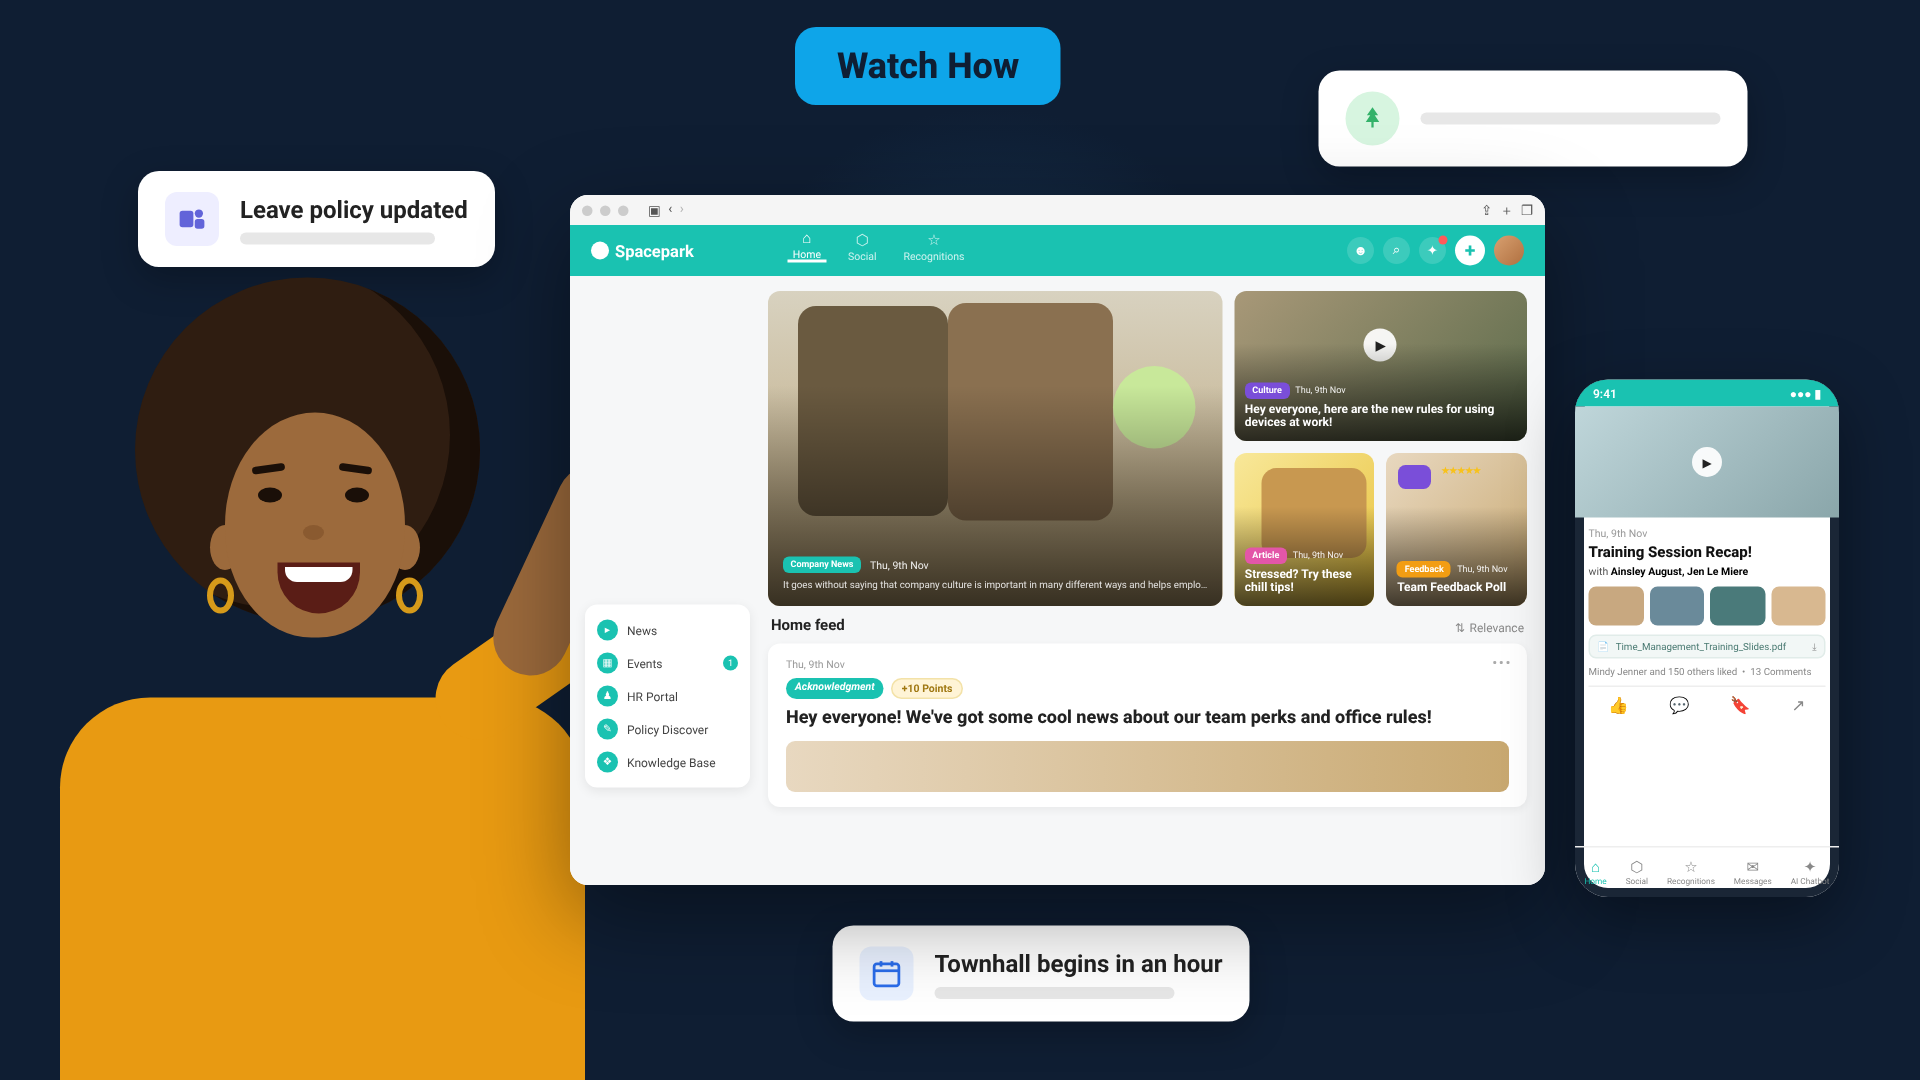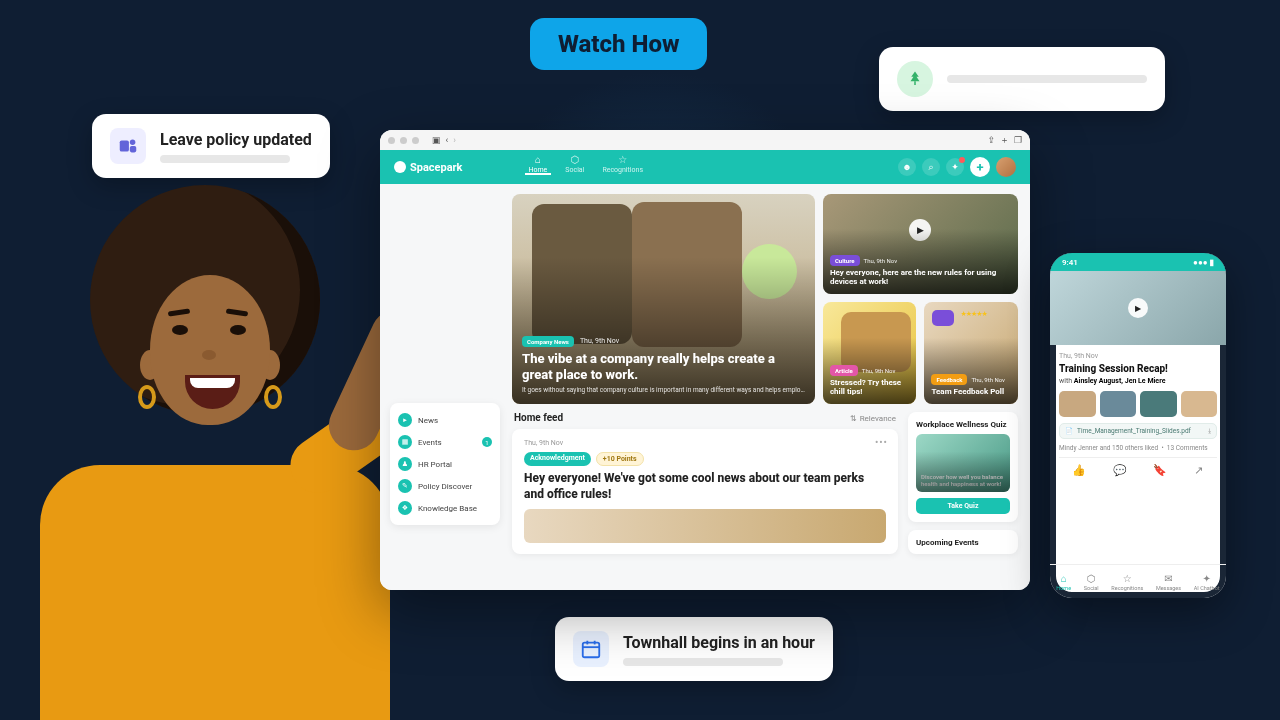--- a/index.html
+++ b/index.html
@@ -90,21 +90,21 @@
   .feed-head{display:flex;align-items:flex-end;gap:10px;padding:0 2px;}
   .feed-head .lbl{font-weight:700;font-size:10px;color:#222;}
   .feed-head .spacer{flex:1;}
   .feed-head .sort{font-size:8px;color:#888;cursor:pointer;display:flex;align-items:center;gap:3px;}
   .feed-body{display:flex;gap:10px;}
   .post{flex:1;background:#fff;border-radius:8px;padding:10px 12px;box-shadow:0 2px 6px rgba(0,0,0,.06);position:relative;}
   .post .dots{position:absolute;right:10px;top:8px;color:#aaa;font-size:10px;cursor:pointer;letter-spacing:1px;}
   .post .date{font-size:7px;color:#999;}
   .post .chips{display:flex;gap:5px;margin:5px 0;}
   .chip{font-size:7px;font-weight:700;padding:2px 6px;border-radius:10px;}
-  .chip.ack{background:#1ac2b1;color:#fff;}
+  .chip.ack{background:#1ac2b1;color:#fff;font-style:italic;}
   .chip.pts{background:#fff4d6;color:#a07812;border:1px solid #f3e2a8;}
   .post .hl{font-weight:800;font-size:12px;color:#222;line-height:1.3;margin-bottom:4px;}
   .post .img-strip{height:34px;margin-top:7px;border-radius:6px;background:linear-gradient(90deg,#e8d8c0,#c8a870);}
   .right-col{width:110px;display:flex;flex-direction:column;gap:8px;}
   .widget{background:#fff;border-radius:8px;padding:8px;box-shadow:0 2px 6px rgba(0,0,0,.06);}
   .widget .hd{font-weight:700;font-size:8px;color:#222;margin-bottom:5px;}
   .quiz-img{height:58px;border-radius:6px;background:linear-gradient(135deg,#9cd8c6,#4a9a86);position:relative;color:#fff;padding:5px;display:flex;align-items:flex-end;}
   .quiz-img .ov{font-size:6px;font-weight:600;line-height:1.2;position:relative;}
   .quiz-img::after{content:"";position:absolute;inset:0;background:linear-gradient(180deg,transparent 30%,rgba(0,0,0,.5));border-radius:6px;}
   .quiz-btn{margin-top:6px;width:100%;background:#1ac2b1;color:#fff;font-size:7px;font-weight:700;padding:4px 0;border-radius:5px;border:none;cursor:pointer;}
@@ -273,21 +273,20 @@
       <div class="hero-row">
         <div class="hero-card">
           <div class="people1"></div>
             <div class="people2"></div>
             <div class="fan"></div>
           <div class="shade"></div>
           <div class="meta">
               <span class="tag cyan">Company News</span>
               <span class="date">Thu, 9th Nov</span>
             </div>
-          <div class="hl">The vibe at a company really helps create a great place to work.</div>
           <div class="sub">It goes without saying that company culture is important in many different ways and helps employees</div>
         </div>
         <div class="grid-col">
           <div class="tile wide">
             <div class="play">▶</div>
             <div class="shade"></div>
             <div class="meta">
                 <span class="tag purple">Culture</span>
                 <span class="date">Thu, 9th Nov</span>
               </div>
@@ -332,32 +331,20 @@
             <div class="date">Thu, 9th Nov</div>
             <div class="chips">
               <span class="chip ack">Acknowledgment</span>
               <span class="chip pts">+10 Points</span>
             </div>
             <div class="hl">Hey everyone! We've got some cool news about our team perks and office rules!</div>
 
             <div class="img-strip"></div>
           </div>
         </div>
-        <div class="right-col">
-          <div class="widget">
-            <div class="hd">Workplace Wellness Quiz</div>
-            <div class="quiz-img">
-                <div class="ov">Discover how well you balance health and happiness at work!</div>
-              </div>
-            <button class="quiz-btn">Take Quiz</button>
-          </div>
-          <div class="widget" style="padding-bottom:2px;">
-            <div class="hd">Upcoming Events</div>
-          </div>
-        </div>
       </div>
     </div>
   </div>
 </div>
 
 <div class="phone">
   <div class="p-status">
     <span>9:41</span>
     <span>●●● ▮</span>
   </div>

